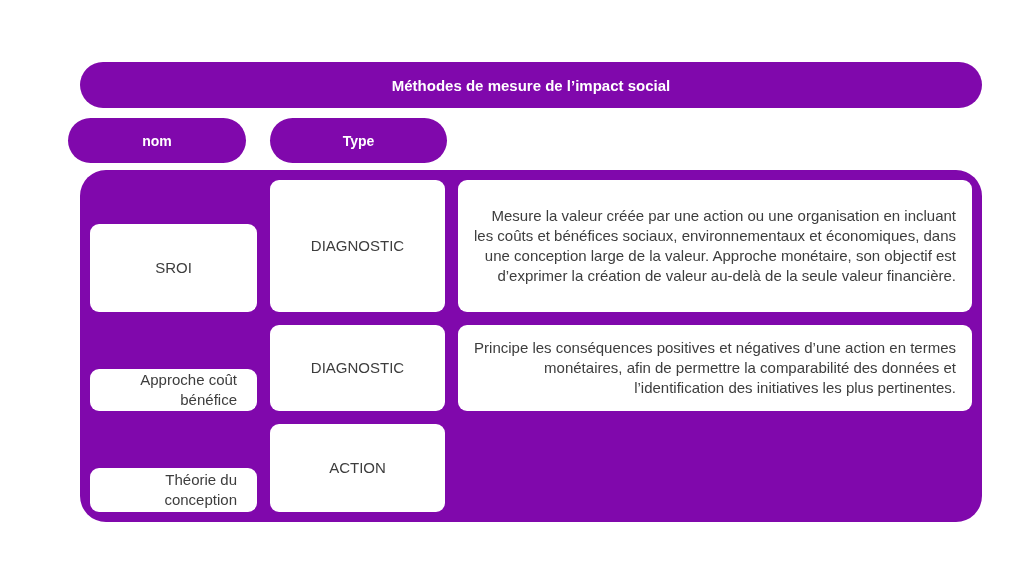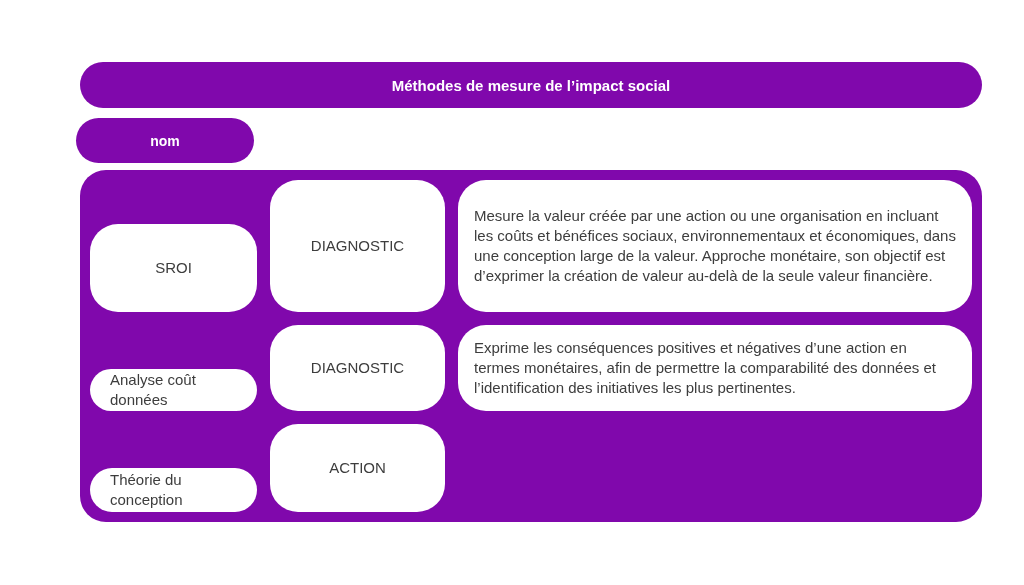--- a/index.html
+++ b/index.html
@@ -24,40 +24,40 @@
     text-align:left;
   }
   .header-pill{
     position:absolute;top:118px;height:45px;
     background:var(--purple);
     border-radius:22.5px;
     color:#ffffff;font-weight:700;font-size:14px;
     display:flex;align-items:center;justify-content:center;
     text-align:center;
   }
-  .h-nom{left:76px;width:178px;}
+  .h-nom{left:68px;width:178px;}
   .h-type{left:270px;width:177px;}
   .h-principe{left:458px;width:524px;}
   .body-block{
     position:absolute;left:80px;top:170px;
     width:902px;height:352px;
     background:var(--purple);
     border-radius:26px;
     box-sizing:border-box;
     padding:10px;
     display:grid;
     grid-template-columns:167px 175px 1fr;
     grid-template-rows:132px 86px 88px;
     column-gap:13px;row-gap:13px;
   }
   .cell{
     background:#ffffff;
-    border-radius:28px;
+    border-radius:9px;
     display:flex;align-items:center;justify-content:center;
-    text-align:left;
+    text-align:right;
     color:var(--text);
     font-size:15px;
     line-height:1.35;
     padding:6px 12px;
     box-sizing:border-box;
   }
   .cell.principe{
     padding:6px 16px;
   }
   .cell.nom{
@@ -67,30 +67,31 @@
 </style>
 </head>
 <body>
 
 <div class="canvas">
 
   <div class="title-pill">Méthodes de mesure de l’impact social</div>
 
   <div class="header-pill h-nom">nom</div>
 
+  <div class="header-pill h-type">Type</div>
 
 
   <div class="body-block">
 
     <div class="cell nom">SROI</div>
     <div class="cell type">DIAGNOSTIC</div>
     <div class="cell principe">Mesure la valeur créée par une action ou une organisation en incluant les coûts et bénéfices sociaux, environnementaux et économiques, dans une conception large de la valeur. Approche monétaire, son objectif est d’exprimer la création de valeur au-delà de la seule valeur financière.</div>
 
-    <div class="cell nom">Analyse coût données</div>
+    <div class="cell nom">Approche coût bénéfice</div>
     <div class="cell type">DIAGNOSTIC</div>
-    <div class="cell principe">Exprime les conséquences positives et négatives d’une action en termes monétaires, afin de permettre la comparabilité des données et l’identification des initiatives les plus pertinentes.</div>
+    <div class="cell principe">Principe les conséquences positives et négatives d’une action en termes monétaires, afin de permettre la comparabilité des données et l’identification des initiatives les plus pertinentes.</div>
 
     <div class="cell nom">Théorie du conception</div>
     <div class="cell type">ACTION</div>
 
   </div>
 
 </div>
 
 </body></html>

